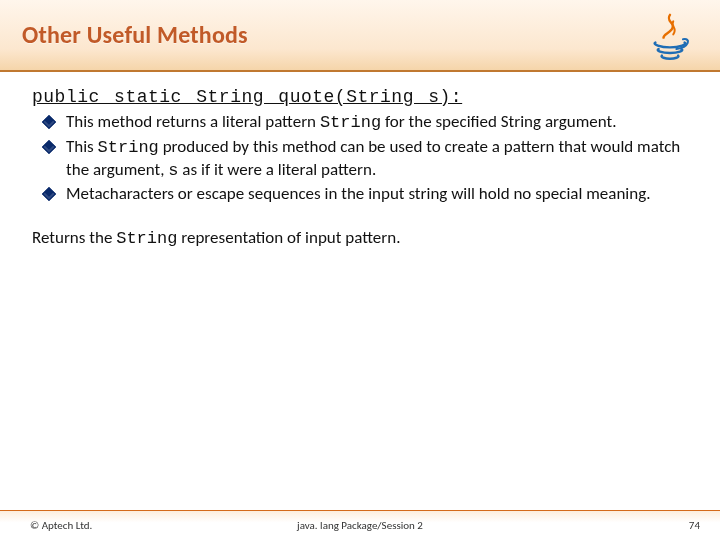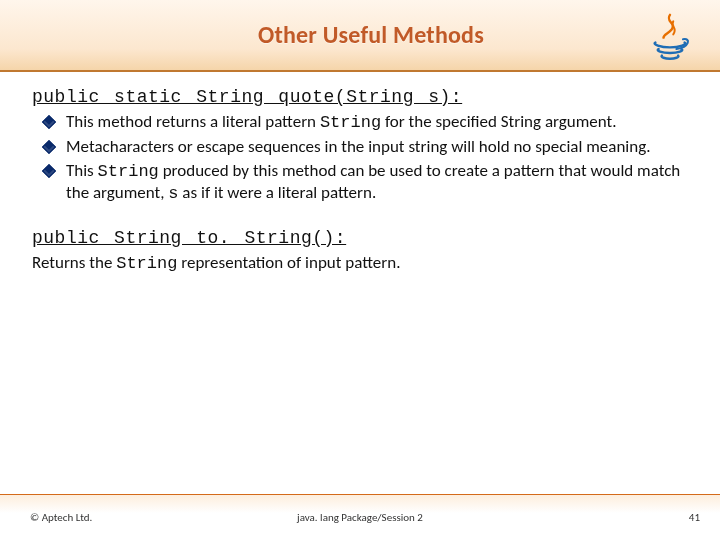--- a/index.html
+++ b/index.html
@@ -4,21 +4,20 @@
 <style>
   * { margin: 0; padding: 0; box-sizing: border-box; }
   html, body { width: 720px; height: 540px; font-family: Calibri, "Segoe UI", Arial, sans-serif; background: #fff; }
   .slide { width: 720px; height: 540px; position: relative; display: flex; flex-direction: column; }
   .header {
     height: 72px;
     background: linear-gradient(to bottom, #fff6ec 0%, #fce7cf 70%, #f5d5aa 100%);
     border-bottom: 2px solid #c07830;
     position: relative;
     padding: 20px 0 0 22px;
-    text-align: center;
   }
   .title {
     font-size: 24px;
     font-weight: 700;
     color: #c15a28;
     text-shadow: 0 1px 0 rgba(255,255,255,0.5);
     letter-spacing: 0.2px;
   }
   .logo {
     position: absolute;
@@ -53,21 +52,21 @@
     width: 8px;
     height: 8px;
     background: #0a2a6b;
     transform: rotate(45deg);
     border: 1px solid #0a2a6b;
     box-shadow: inset -2px -2px 0 rgba(255,255,255,0.15);
   }
   .mono { font-family: "Courier New", Courier, monospace; }
   .bodyline { margin-top: 2px; }
   .footer {
-    height: 46px;
+    height: 30px;
     border-top: 1px solid #d46a1a;
     display: flex;
     align-items: center;
     justify-content: space-between;
     padding: 0 20px 0 30px;
     font-size: 11px;
     color: #333;
     background: linear-gradient(to top, #fff 0%, #fff 60%, #fdeedd 100%);
   }
   .footer .center { position: absolute; left: 0; right: 0; text-align: center; pointer-events: none; }
@@ -92,34 +91,33 @@
 
   <div class="content">
 
     <div class="sig">public static String quote(String s):</div>
 
     <ul class="bullets">
       <li>
         <span>This method returns a literal pattern </span><span class="mono">String</span><span> for the specified String argument.</span>
       </li>
       <li>
-        <span>Metacharacters or escape sequences in the input string will hold no special meaning.</span>
+        <span>This </span><span class="mono">String</span><span> produced by this method can be used to create a pattern that would match the argument, </span><span class="mono">s</span><span> as if it were a literal pattern.</span>
       </li>
       <li>
-        <span>This </span><span class="mono">String</span><span> produced by this method can be used to create a pattern that would match the argument, </span><span class="mono">s</span><span> as if it were a literal pattern.</span>
+        <span>Metacharacters or escape sequences in the input string will hold no special meaning.</span>
       </li>
     </ul>
 
-    <div class="sig">public String to. String():</div>
 
     <div class="bodyline">
       <span>Returns the </span><span class="mono">String</span><span> representation of input pattern.</span>
     </div>
 
   </div>
 
   <div class="footer">
     <span>© Aptech Ltd.</span>
     <span class="center">java. lang Package/Session 2</span>
-    <span class="pagenum">41</span>
+    <span class="pagenum">74</span>
   </div>
 
 </div>
 
 </body></html>

